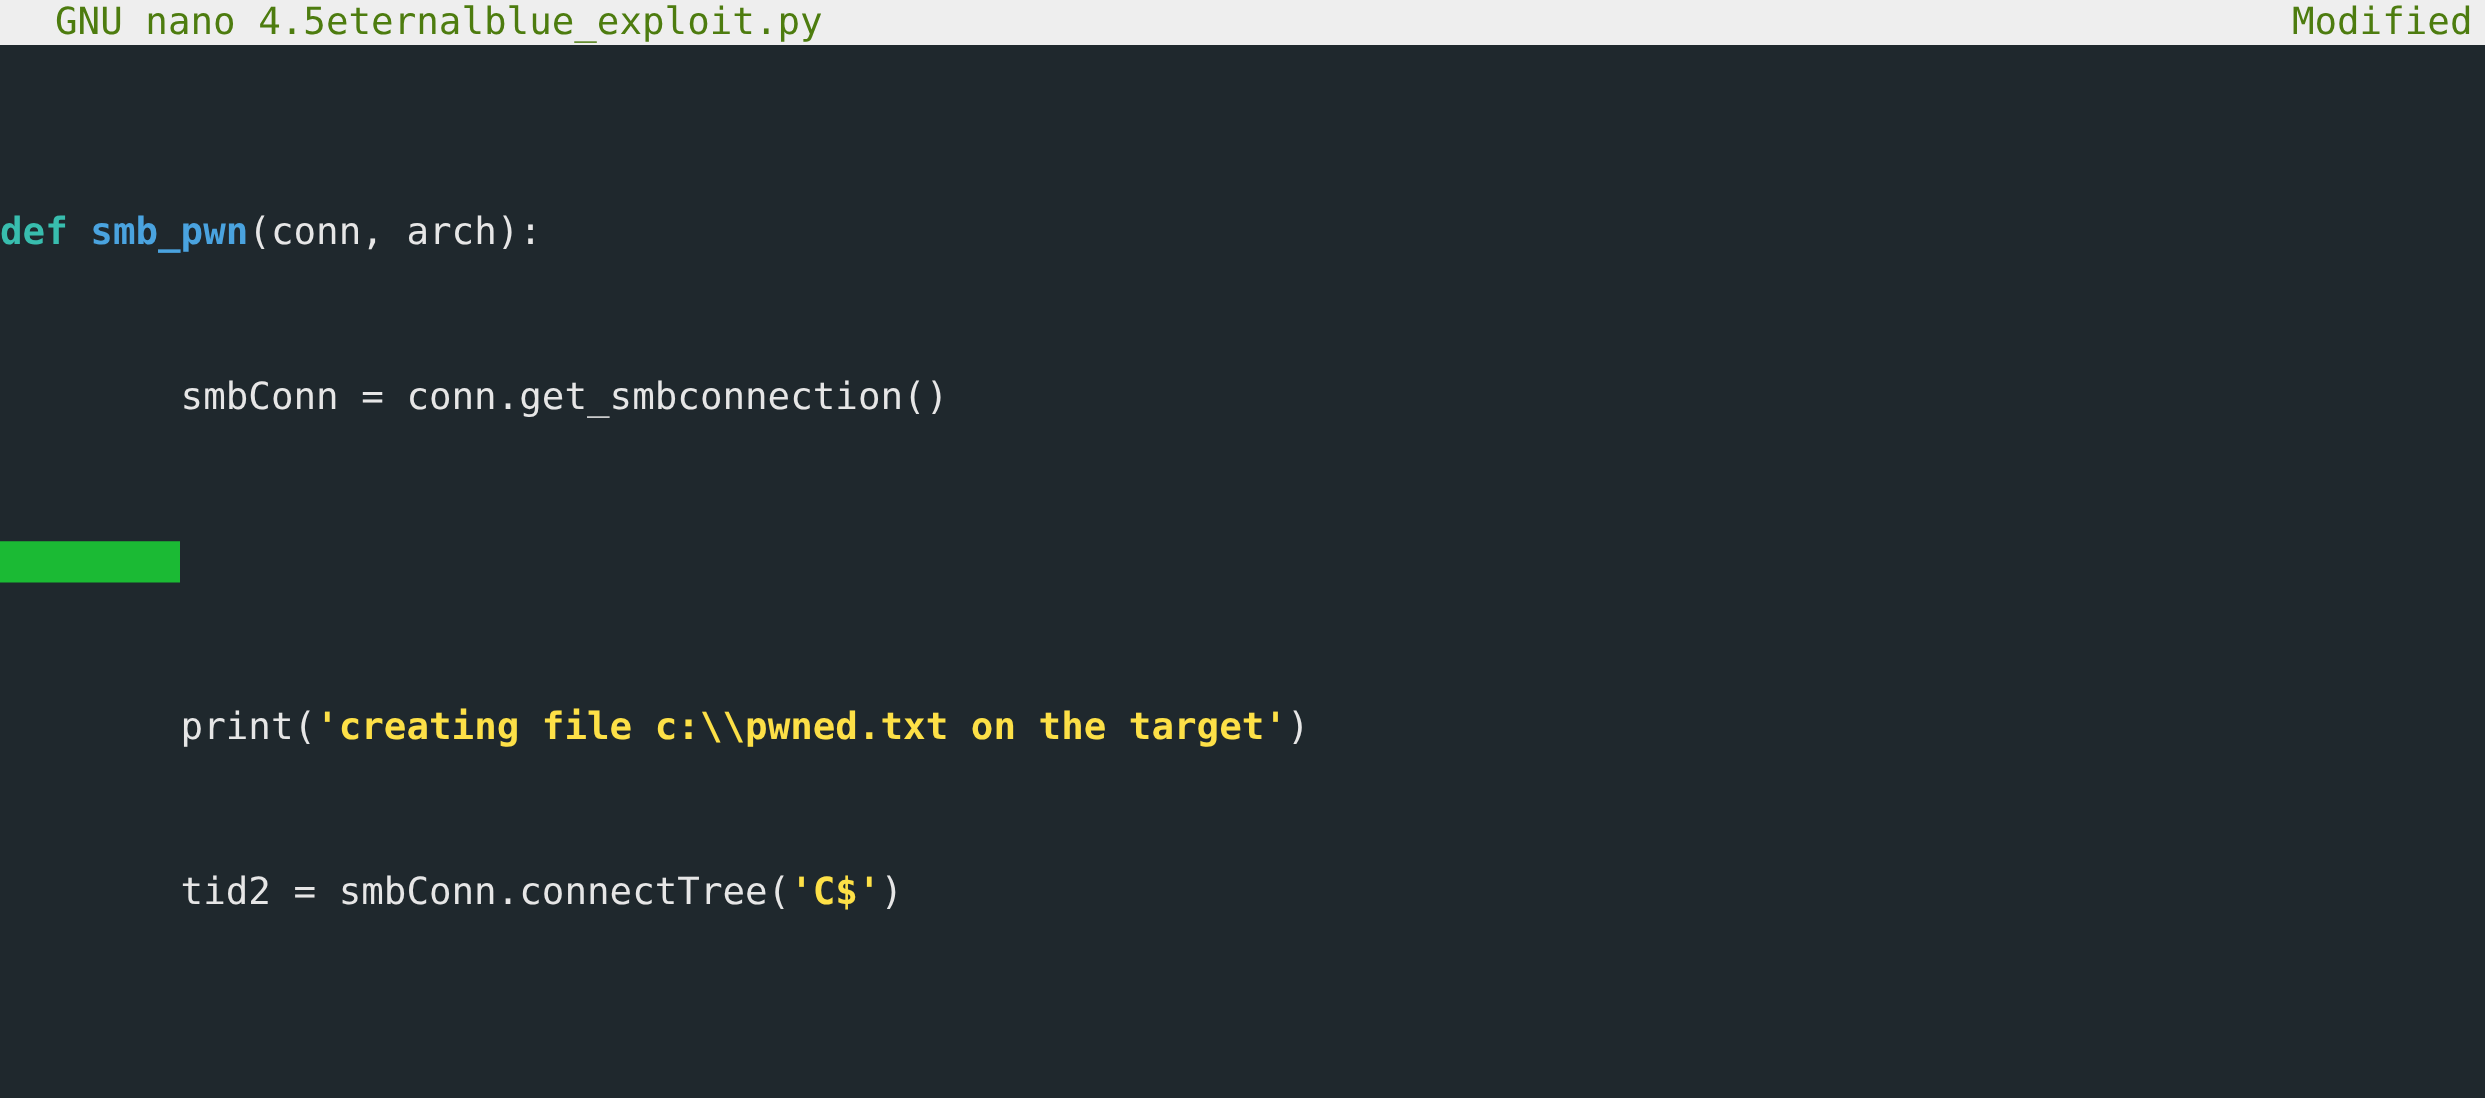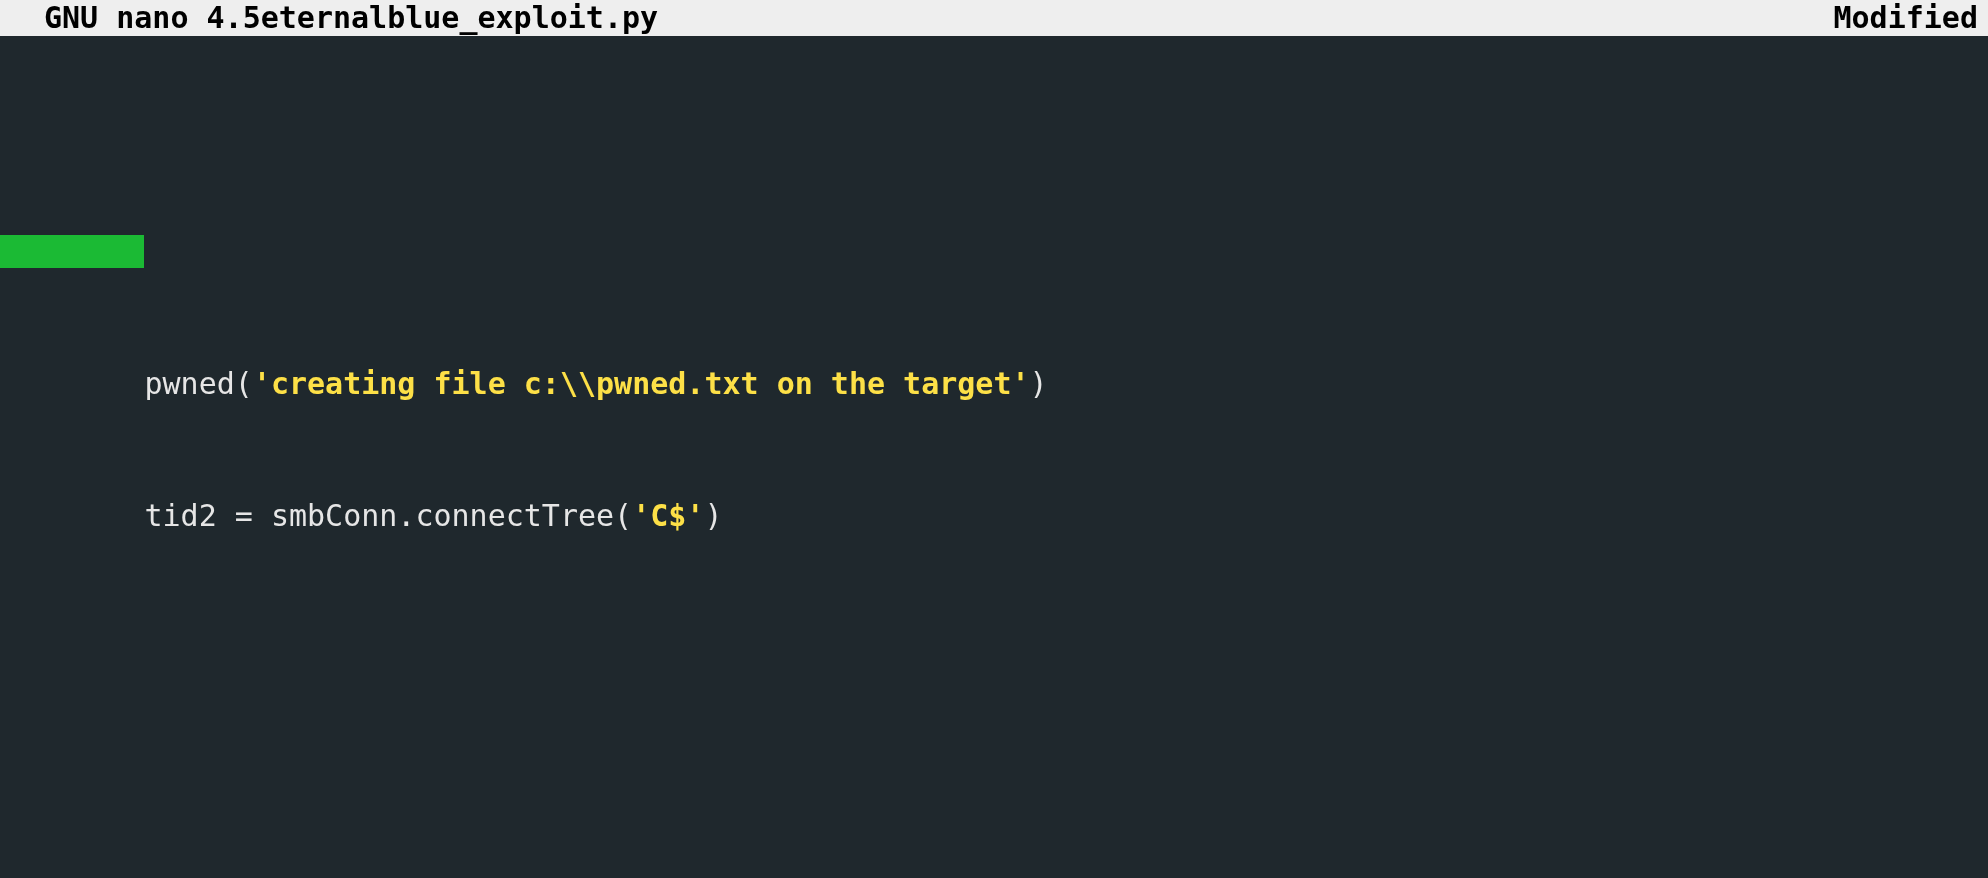--- a/index.html
+++ b/index.html
@@ -9,28 +9,28 @@
     height: 878px;
     background: #1f282d;
     font-family: "DejaVu Sans Mono","Liberation Mono","Courier New",monospace;
     font-size: 30px;
     line-height: 1.1;
     color: #e6e6e6;
     overflow: hidden;
   }
   .titlebar {
     background: #eeeeee;
-    color: #000000;
+    color: #4d7c0f;
     height: 36px;
     line-height: 36px;
     padding: 0 6px;
     display: flex;
     justify-content: space-between;
     align-items: center;
-    font-weight: 700;
+    font-weight: 400;
     white-space: pre;
   }
   .titlebar .left   { flex: 0 0 auto; padding-left: 38px; }
   .titlebar .center { flex: 1 1 auto; text-align: left; }
   .titlebar .right  { flex: 0 0 auto; padding-right: 4px; }
   .editor {
     padding-top: 34px;
     white-space: pre;
   }
   .line { height: 33px; line-height: 33px; }
@@ -44,25 +44,27 @@
 <body>
 
 <div class="titlebar">
   <span class="left">GNU nano 4.5</span>
   <span class="center">eternalblue_exploit.py</span>
   <span class="right">Modified</span>
 </div>
 
 <div class="editor">
 
+  <div class="line"><span class="kw-def">def </span><span class="fn-name">smb_pwn</span><span class="plain">(conn, arch):</span></div>
 
+  <div class="line"><span class="plain">        smbConn = conn.get_smbconnection()</span></div>
 
   <div class="line"><span class="hl-green"></span></div>
 
-  <div class="line"><span class="plain">        pwned(</span><span class="str">'creating file c:\\pwned.txt on the target'</span><span class="plain">)</span></div>
+  <div class="line"><span class="plain">        print(</span><span class="str">'creating file c:\\pwned.txt on the target'</span><span class="plain">)</span></div>
 
   <div class="line"><span class="plain">        tid2 = smbConn.connectTree(</span><span class="str">'C$'</span><span class="plain">)</span></div>
 
 
   
 
   
 
   
 

